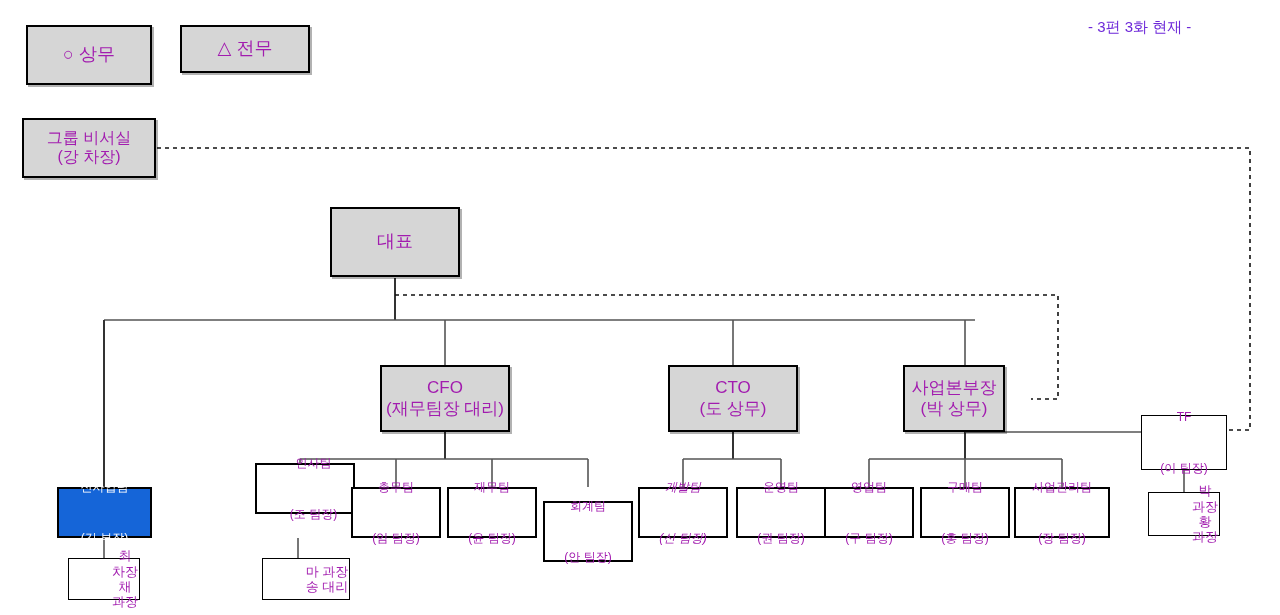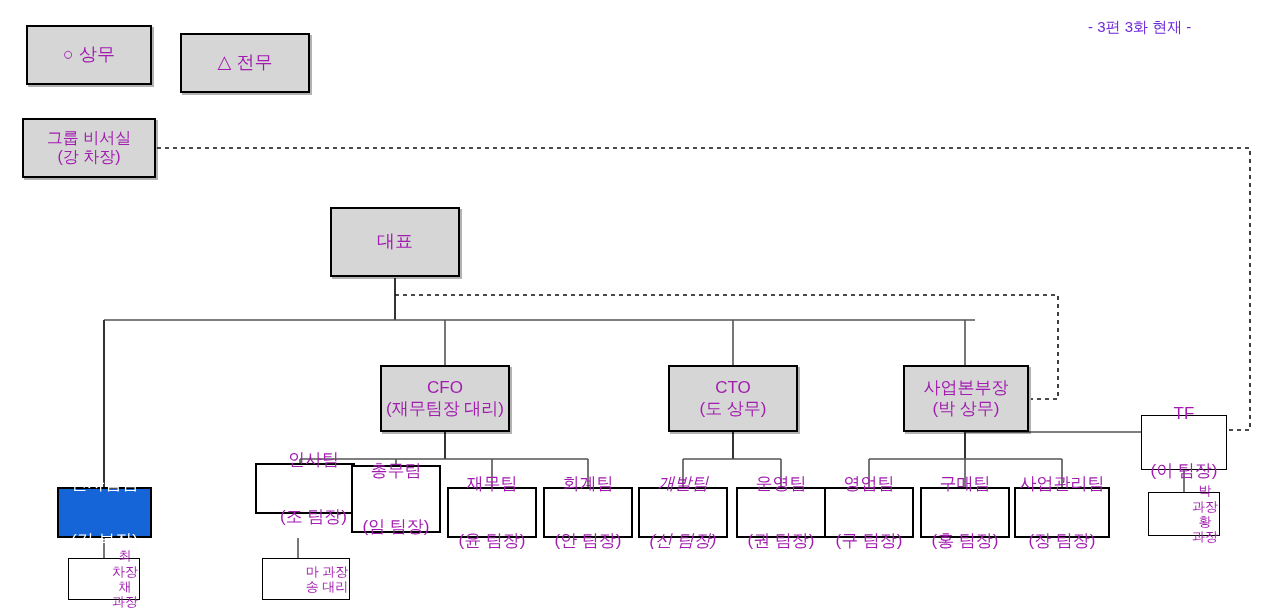--- a/index.html
+++ b/index.html
@@ -40,21 +40,21 @@
   
   .blue{
     background:#1565d8;
     border:2px solid #000;
     color:#ffffff;
     font-weight:normal;
   }
   .fs18{font-size:18px;}
   .fs17{font-size:17px;}
   .fs16{font-size:16px;}
-  .fs15{font-size:17px;gap:36px;}
+  .fs15{font-size:12px;gap:36px;}
   .fs13{font-size:13px;padding-left:42px;}
 
   .caption{
     position:absolute;
     font-size:15px;
     color:#6d28d9;
     white-space:nowrap;
     z-index:3;
   }
   .ln1{display:block;}
@@ -115,21 +115,21 @@
     </g>
   </svg>
 
   <div class="caption" style="left:1088px;top:18px;">
     <span>- 3편 3화 현재 -</span>
   </div>
 
   <div class="node grey fs18" style="left:26px;top:25px;width:126px;height:60px;">
     <span class="ln1">○ 상무</span>
   </div>
-  <div class="node grey fs18" style="left:180px;top:25px;width:130px;height:60px;margin-top:8px;">
+  <div class="node grey fs18" style="left:180px;top:25px;width:130px;height:48px;">
     <span class="ln1">△ 전무</span>
   </div>
 
   <div class="node grey fs16" style="left:22px;top:118px;width:134px;height:60px;">
     <span class="ln1">그룹 비서실</span>
     <span class="ln2">(강 차장)</span>
   </div>
 
   <div class="node grey fs18" style="left:330px;top:207px;width:130px;height:70px;">
     <span class="ln1">대표</span>
@@ -138,21 +138,21 @@
   <div class="node grey fs17" style="left:380px;top:365px;width:130px;height:67px;">
     <span class="ln1">CFO</span>
     <span class="ln2">(재무팀장 대리)</span>
   </div>
 
   <div class="node grey fs17" style="left:668px;top:365px;width:130px;height:67px;">
     <span class="ln1">CTO</span>
     <span class="ln2">(도 상무)</span>
   </div>
 
-  <div class="node grey fs17" style="left:903px;top:365px;width:126px;height:67px;">
+  <div class="node grey fs17" style="left:903px;top:365px;width:102px;height:67px;">
     <span class="ln1">사업본부장</span>
     <span class="ln2">(박 상무)</span>
   </div>
 
   <div class="node white thin fs15" style="left:1141px;top:415px;width:86px;height:55px;">
     <span class="ln1">TF</span>
     <span class="ln2">(이 팀장)</span>
   </div>
   <div class="node white thin fs13" style="left:1148px;top:492px;width:72px;height:44px;">
     <span class="ln1">박 과장</span>
@@ -166,35 +166,35 @@
   <div class="node white thin fs13" style="left:68px;top:558px;width:72px;height:42px;">
     <span class="ln1">최 차장</span>
     <span class="ln2">채 과장</span>
   </div>
 
   <div class="node white fs15" style="left:255px;top:463px;width:100px;height:51px;padding-left:17px;">
     <span class="ln1">인사팀</span>
     <span class="ln2">(조 팀장)</span>
   </div>
 
-  <div class="node white fs15" style="left:351px;top:465px;width:90px;height:68px;">
+  <div class="node white fs15" style="left:351px;top:487px;width:90px;height:51px;">
     <span class="ln1">총무팀</span>
     <span class="ln2">(임 팀장)</span>
   </div>
   <div class="node white thin fs13" style="left:262px;top:558px;width:88px;height:42px;">
     <span class="ln1">마 과장</span>
     <span class="ln2">송 대리</span>
   </div>
 
   <div class="node white fs15" style="left:447px;top:487px;width:90px;height:51px;">
     <span class="ln1">재무팀</span>
     <span class="ln2">(윤 팀장)</span>
   </div>
 
-  <div class="node white fs15" style="left:543px;top:487px;width:90px;height:51px;">
+  <div class="node white fs15" style="left:543px;top:501px;width:90px;height:61px;">
     <span class="ln1">회계팀</span>
     <span class="ln2">(안 팀장)</span>
   </div>
 
   <div class="node white fs15" style="left:638px;top:487px;width:90px;height:51px;font-style:italic;">
     <span class="ln1">개발팀</span>
     <span class="ln2">(신 팀장)</span>
   </div>
 
   <div class="node white fs15" style="left:736px;top:487px;width:90px;height:51px;">

